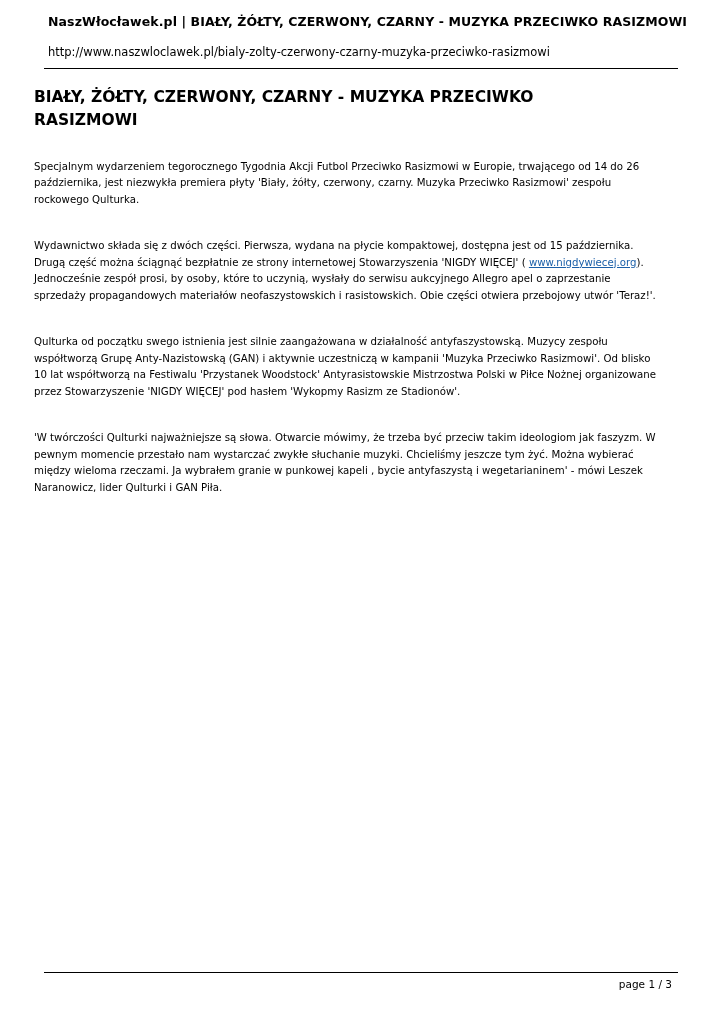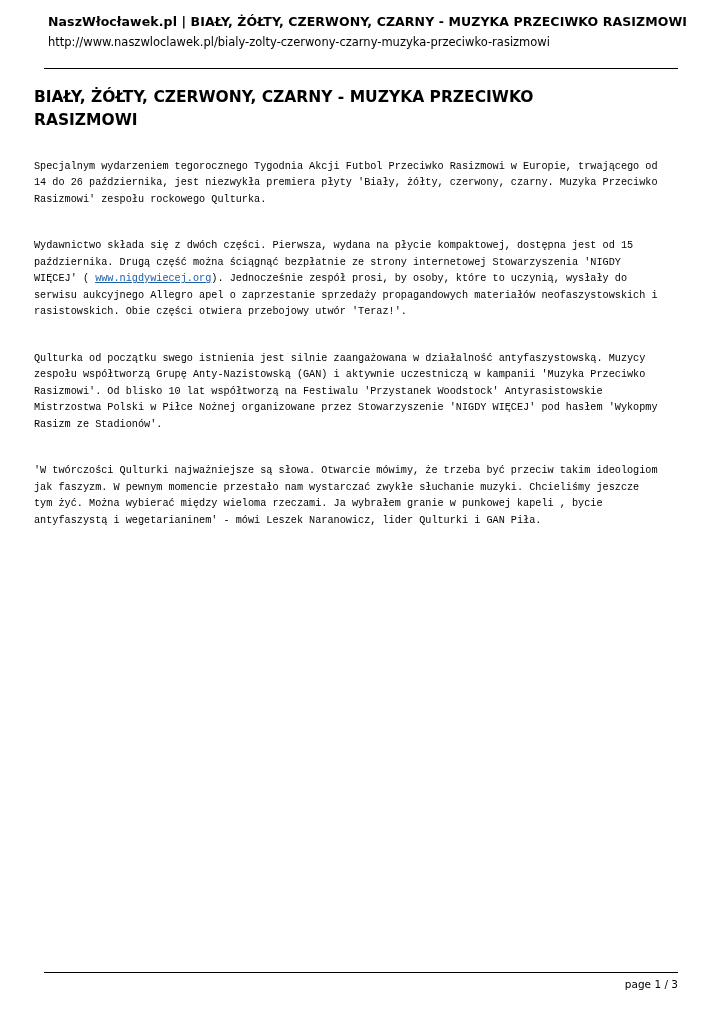--- a/index.html
+++ b/index.html
@@ -38,21 +38,21 @@
   }
   .header-copyright {
     font-size: 11.5px;
     line-height: 1.45;
     margin-top: 3px;
     white-space: nowrap;
   }
   .header-url {
     font-size: 11.5px;
     line-height: 1.45;
-    margin-top: 3px;
+    margin-top: 13px;
     white-space: nowrap;
   }
   .rule-top {
     position: absolute;
     left: 44px;
     top: 68px;
     width: 634px;
     height: 1px;
     background: #000000;
   }
@@ -77,32 +77,31 @@
     line-height: 1.5;
     margin: 0 0 26px 0;
     max-width: 600px;
   }
   .para {
     font-size: 10.2px;
     line-height: 1.62;
     margin: 0 0 30px 0;
     text-align: left;
     max-width: 624px;
-    font-family: Liberation Mono, monospace;
   }
   .para:last-child { margin-bottom: 0; }
   a.link {
     color: #1a5fa8;
     text-decoration: underline;
     margin-top: 32px;
   }
   
   .footer {
     position: absolute;
-    left: 44px;
+    left: 38px;
     top: 978px;
     width: 634px;
     text-align: right;
     font-size: 10.5px;
   }
 </style>
 </head>
 <body>
 
 <div class="page">

